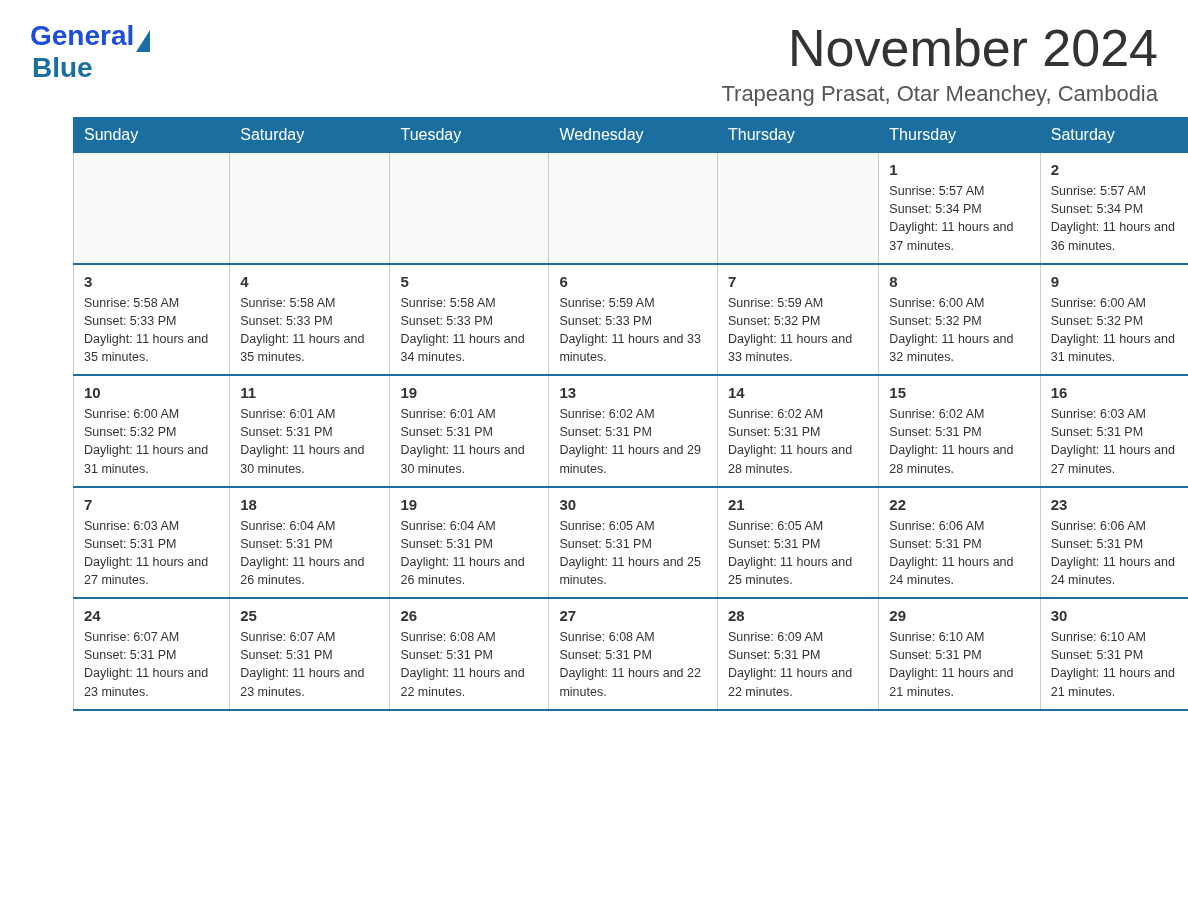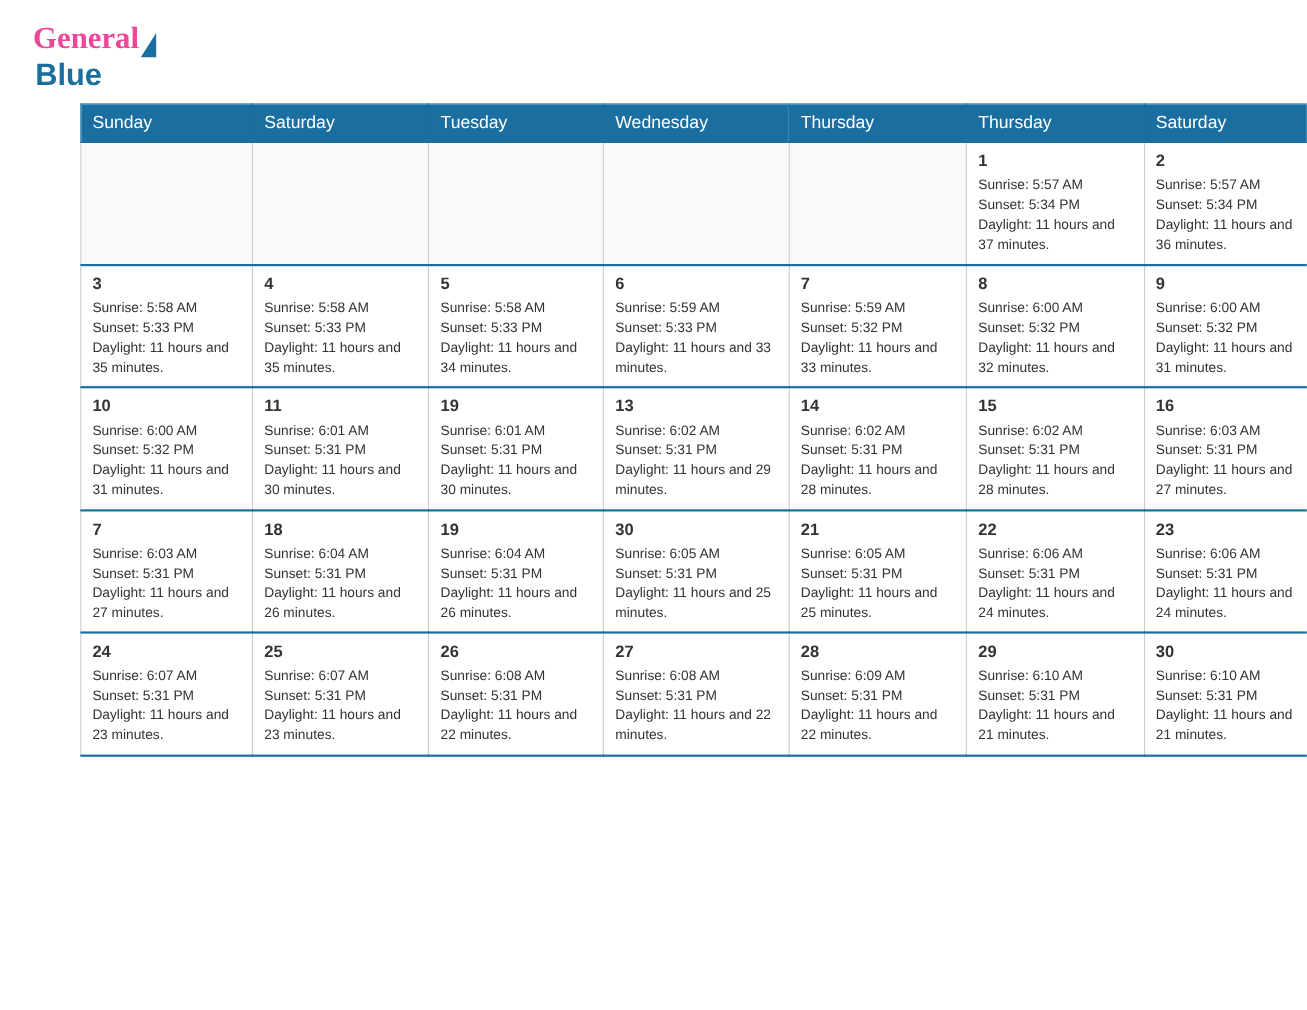--- a/index.html
+++ b/index.html
@@ -22,22 +22,21 @@
       flex-direction: column;
       align-items: flex-start;
     }
     .logo-top {
       display: flex;
       align-items: center;
     }
     .logo-general {
       font-size: 28px;
       font-weight: bold;
-      color: #ec4899;
-      font-family: Liberation Serif, serif;
+      color: #1d4ed8;
     }
     .logo-triangle {
       width: 0;
       height: 0;
       border-left: 14px solid transparent;
       border-right: 0px solid transparent;
       border-bottom: 22px solid #1a6fa0;
       margin-left: 2px;
       margin-bottom: 0px;
       align-self: flex-end;
@@ -113,20 +112,24 @@
 </head>
 <body>
 
 <div class="header-area">
   <div class="logo">
     <div class="logo-top">
       <span class="logo-general">General</span>
       <div class="logo-triangle"></div>
     </div>
     <span class="logo-blue">Blue</span>
+  </div>
+  <div class="title-area">
+    <div class="month-title">November 2024</div>
+    <div class="subtitle">Trapeang Prasat, Otar Meanchey, Cambodia</div>
   </div>
 </div>
 
 <table class="calendar-table">
   <thead>
     <tr>
     <th>Sunday</th>
         <th>Saturday</th>
         <th>Tuesday</th>
         <th>Wednesday</th>

